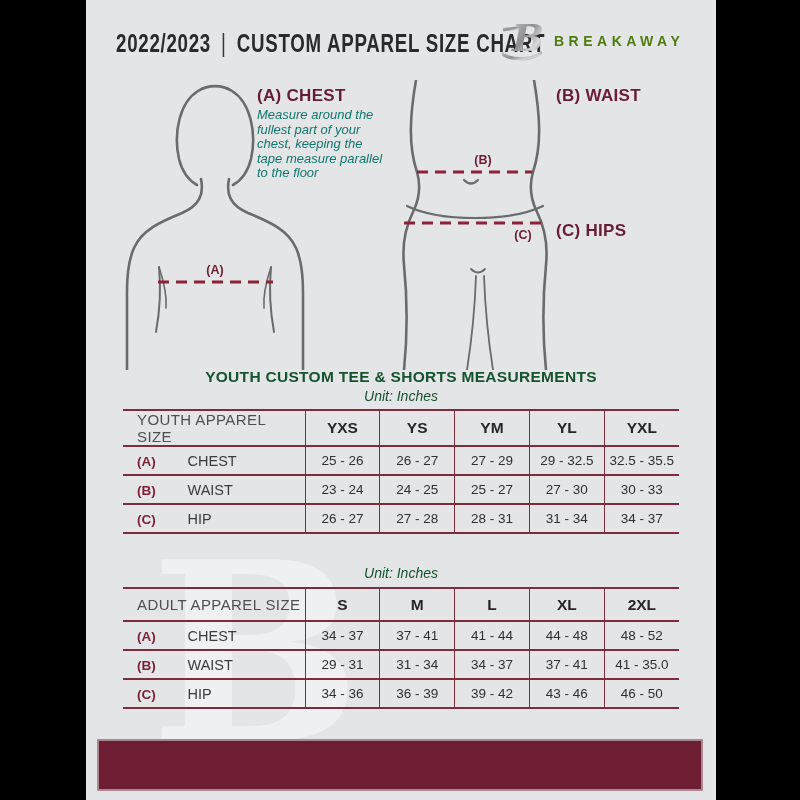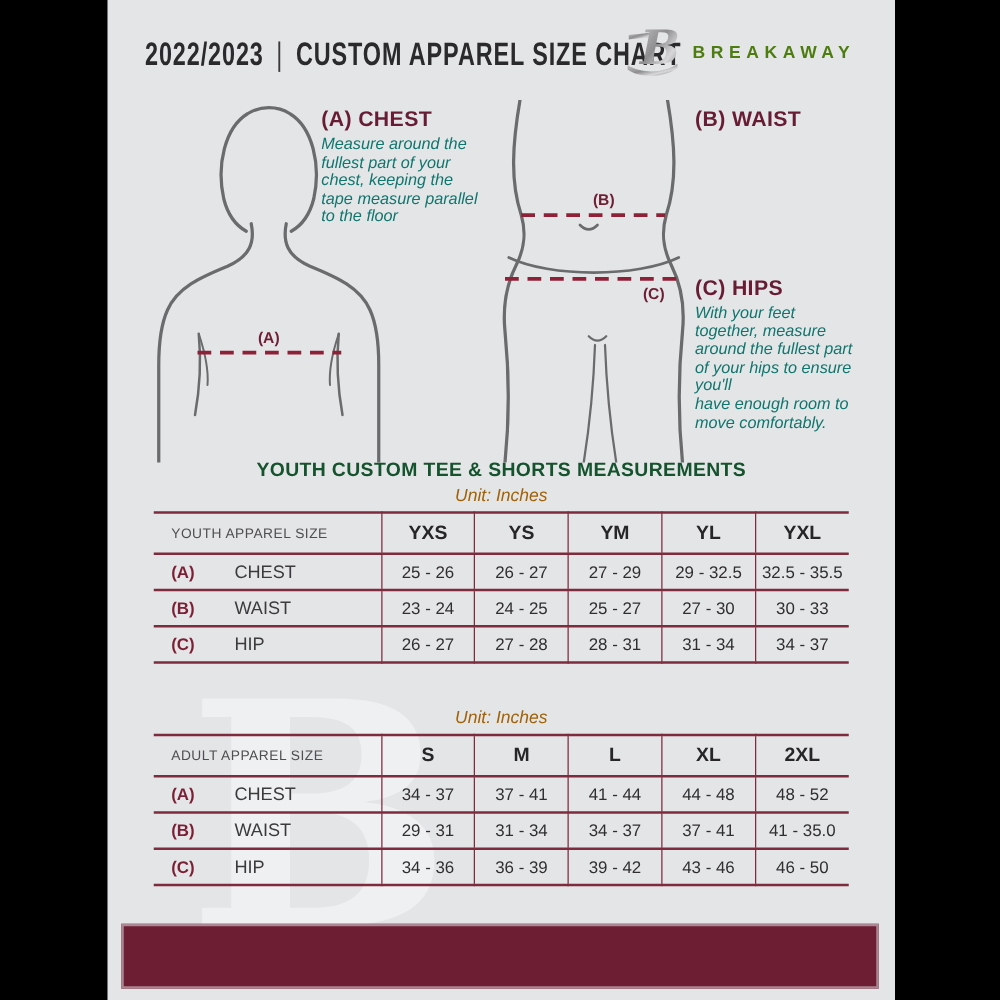--- a/index.html
+++ b/index.html
@@ -27,30 +27,30 @@
                 font-size:12.5px; fill:#6e1e33; }
   .guide-block { position:absolute; width:158px; }
   .guide-h { font-weight:bold; font-size:17px; color:#671c33; letter-spacing:0.3px; }
   .guide-p { margin-top:2px; font-style:italic; font-size:13px; line-height:14.6px;
              color:#0f766e; white-space:pre-line; }
 
   
   .sec-title { position:absolute; left:37px; width:556px; text-align:center;
                font-weight:bold; font-size:15.5px; color:#14532d; letter-spacing:0.3px; }
   .sec-unit  { position:absolute; left:37px; width:556px; text-align:center;
-               font-style:italic; font-size:14px; color:#a16207; }
+               font-style:italic; font-size:14px; color:#14532d; }
   table.size { position:absolute; left:37px; width:556px; border-collapse:collapse;
                table-layout:fixed; background:transparent; }
   table.size tr { border-bottom:2px solid #7e2b3e; }
   table.size tr:first-child { border-top:2px solid #7e2b3e; }
   table.size td { border-left:1.5px solid #7e2b3e; text-align:center;
                   font-size:13.5px; color:#2f2f31; }
   table.size td:first-child { border-left:none; text-align:left; padding-left:14px; }
   table.size tr.hd td { font-weight:bold; font-size:15.5px; color:#262628; height:33px; }
-  table.size tr.hd td:first-child { font-weight:normal; font-size:11px; color:#4f4f51;
+  table.size tr.hd td:first-child { font-weight:normal; font-size:15px; color:#4f4f51;
                                     letter-spacing:0.4px; }
   table.size tr.dr td { height:29px; }
   table.size td .mk { font-weight:bold; color:#7b1f35; }
   table.size td .lb { color:#3b3b3d; font-size:14.5px;margin-left:28px; }
 
   
   .watermark { position:absolute; left:64px; top:528px; font-family:"DejaVu Serif", serif;
                font-size:250px; font-weight:bold; color:rgba(255,255,255,0.42);
                z-index:0; line-height:1; }
   .footer-bar { position:absolute; left:11px; top:739px; width:606px; height:52px;
@@ -118,27 +118,20 @@
 tape measure parallel
 to the floor</div>
       </div>
 
       <div class="guide-block" style="left:470px; top:86px;">
         <div class="guide-h">(B) WAIST</div>
       </div>
 
       <div class="guide-block" style="left:470px; top:221px;">
         <div class="guide-h">(C) HIPS</div>
-        <div class="guide-p">With your feet
-together, measure
-around the fullest part
-of your hips to ensure
-you'll
-have enough room to
-move comfortably.</div>
       </div>
 
       <div class="sec-title" style="top:368px;">YOUTH CUSTOM TEE &amp; SHORTS MEASUREMENTS</div>
       <div class="sec-unit" style="top:388px;">Unit: Inches</div>
 
       <table class="size" style="top:409px;">
         <colgroup>
             <col style="width:182px">
             <col>
             <col>

